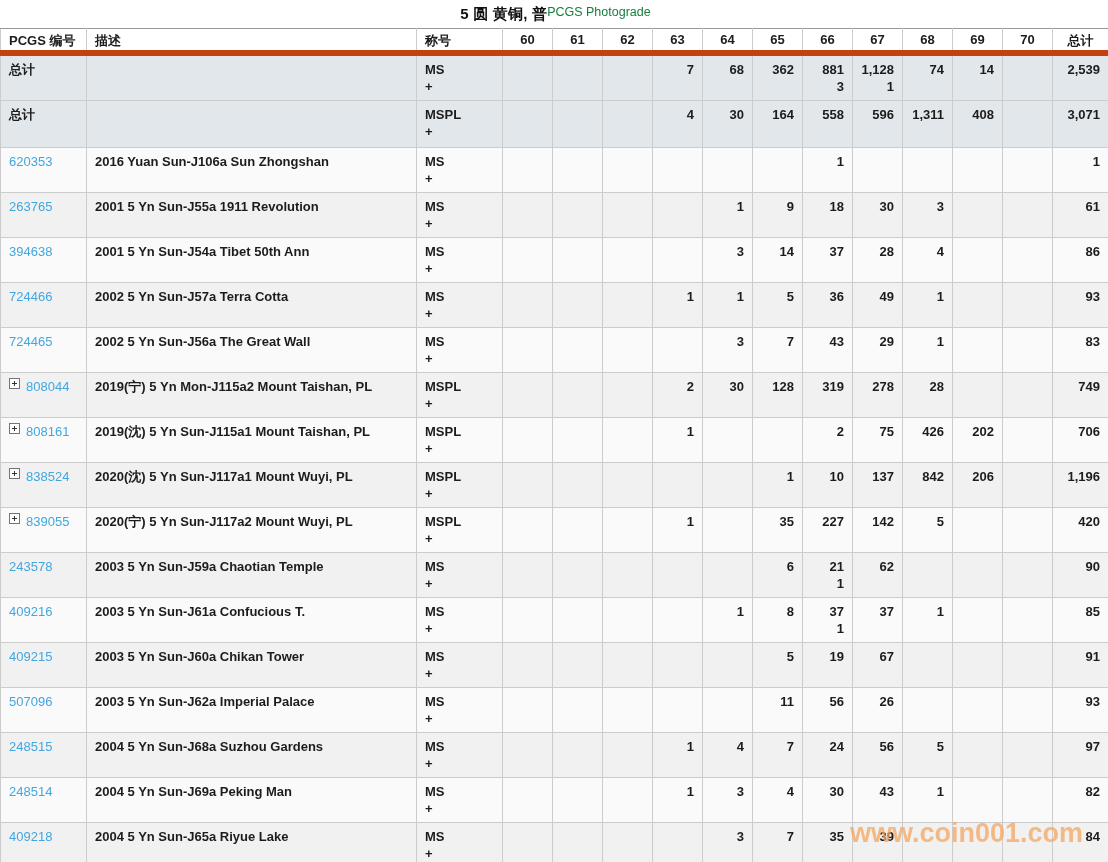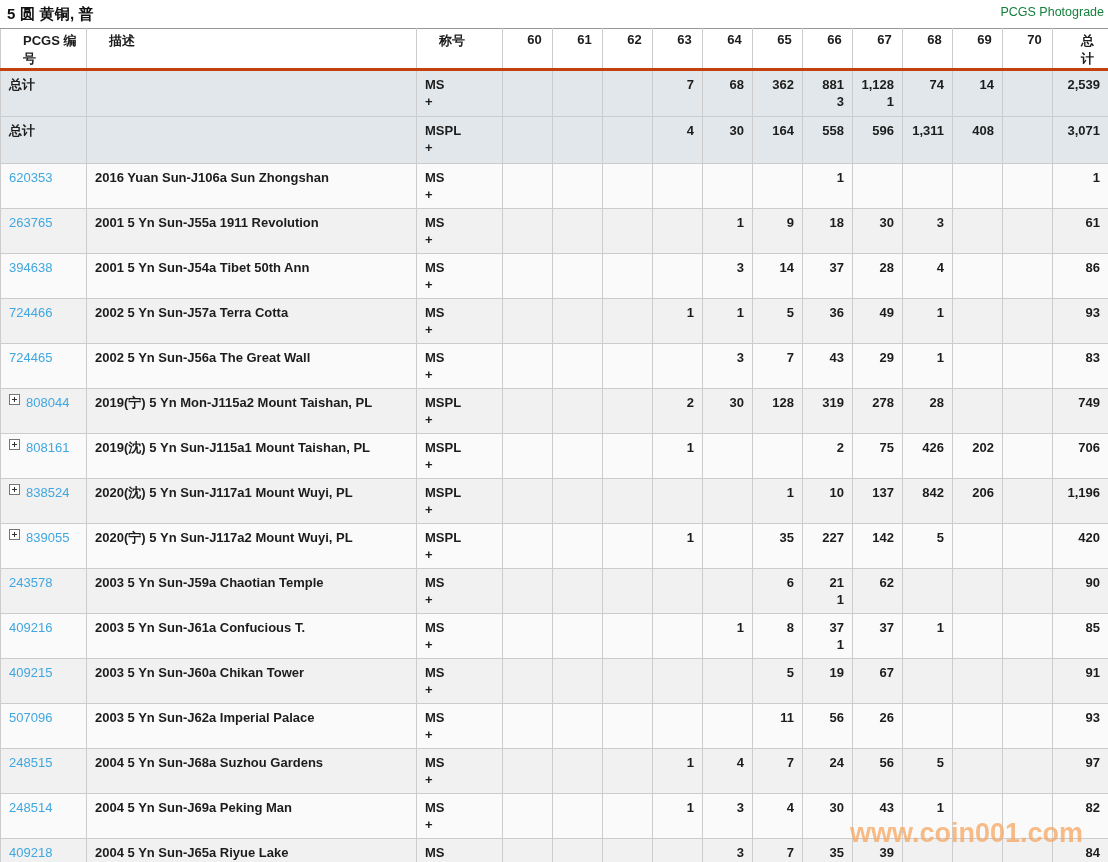--- a/index.html
+++ b/index.html
@@ -1,27 +1,27 @@
 <!DOCTYPE html>
 <html><head>
 <meta charset="utf-8">
 <style>
   * { margin:0; padding:0; box-sizing:border-box; }
   html,body { background:#fff; }
   body { font-family:"Liberation Sans", sans-serif; }
   .page { position:relative; width:1108px; height:862px; overflow:hidden; background:#fff; }
 
-  .topbar { display:flex; justify-content:space-between; align-items:flex-start; height:28px; padding:5px 4px 0 7px; }
+  .topbar { display:flex; justify-content:center; align-items:flex-start; height:28px; padding:5px 4px 0 7px; }
   .title { font-size:15px; font-weight:700; color:#111; letter-spacing:.2px; }
   .photograde { font-size:12.5px; color:#15803d; text-decoration:none; cursor:pointer; }
 
   table { width:1108px; border-collapse:collapse; table-layout:fixed; }
   th, td { border:1px solid #ccc; vertical-align:top; font-size:13px; color:#1c1c1c; overflow:hidden; }
-  thead th { height:22px; padding:3px 8px 0 22px; font-weight:700; background:#fff;
-             border-top:1px solid #979797; border-bottom:3px solid #c2410c; }
+  thead th { height:22px; padding:3px 8px 0 8px; font-weight:700; background:#fff;
+             border-top:1px solid #979797; border-bottom:6px solid #c2410c; }
   th.left { text-align:left; }
   th.right { }
 
   tbody td { padding:5px 8px 0 8px; }
   .v1, .v2 { line-height:17px; height:17px; white-space:nowrap; }
   .num { text-align:right; }
 
   tr.summary td { background:#e1e7ea; font-weight:700; height:47px; }
   tr.data td { height:45px; font-weight:700; background:#fafafa; }
   tr.data.alt td { background:#f1f1f1; }

